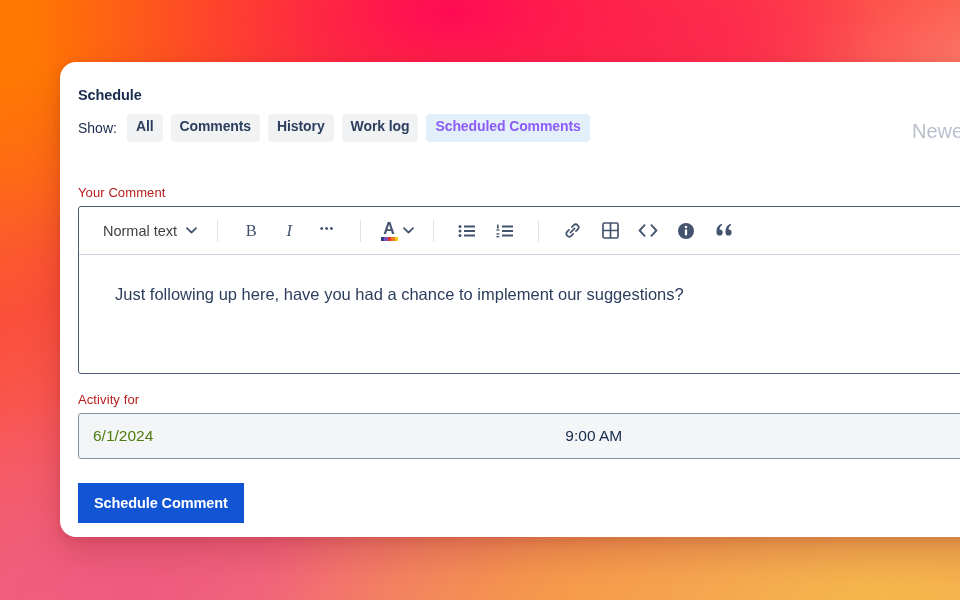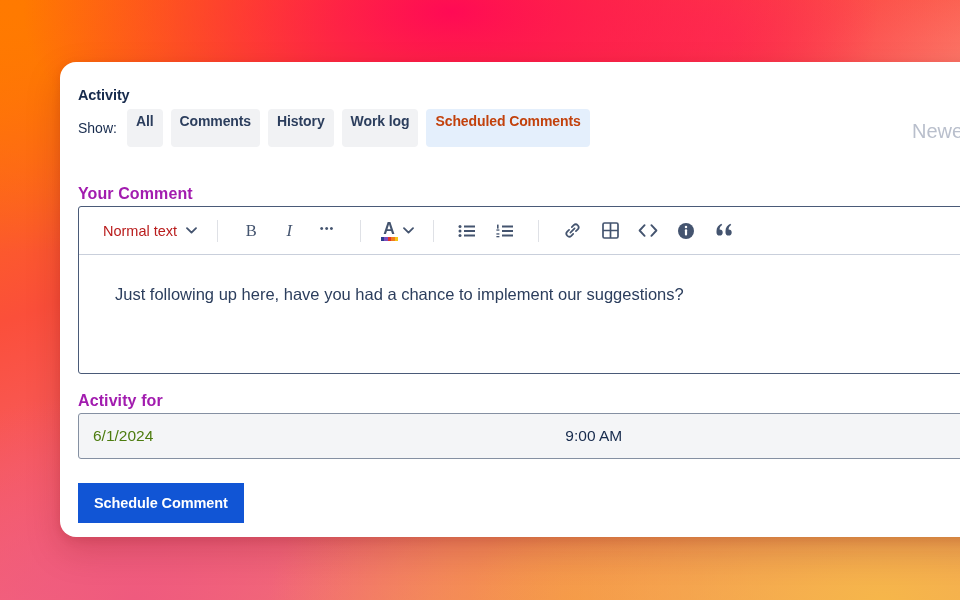--- a/index.html
+++ b/index.html
@@ -68,45 +68,45 @@
     font-size: 14px;
     color: #172b4d;
     margin-right: 2px;
   }
   .pill {
     font-size: 14px;
     font-weight: bold;
     color: #2c3e5d;
     background: #f1f2f4;
     border-radius: 4px;
-    padding: 5px 9px 18px;
+    padding: 5px 9px 8px;
     line-height: 15px;
     white-space: nowrap;
     letter-spacing: -0.1px;
   }
   .pill.active {
     background: #e4effc;
-    color: #c2410c;
+    color: #8b5cf6;
   }
   .sort-label {
     position: absolute;
     left: 852px;
     top: 58px;
     font-size: 20px;
     color: #b9bfcc;
     white-space: nowrap;
   }
 
   
   .field-label {
     position: absolute;
     left: 18px;
-    font-size: 16px;
-    font-weight: bold;
-    color: #a21caf;
+    font-size: 13px;
+    font-weight: normal;
+    color: #b91c1c;
     letter-spacing: 0.1px;
   }
   #label-comment  { top: 123px; }
   #label-schedule { top: 330px; }
 
   
   #editor {
     position: absolute;
     left: 18px;
     top: 144px;
@@ -123,21 +123,21 @@
     align-items: center;
     padding-left: 18px;
     gap: 0;
     border-bottom: 1px solid #c9cfdb;
   }
   .tb-text {
     display: flex;
     align-items: center;
     gap: 9px;
     font-size: 14.5px;
-    color: #b91c1c;
+    color: #404040;
     padding: 4px 6px;
     border-radius: 3px;
   }
   .sep {
     width: 1px;
     height: 22px;
     background: #dfe1e6;
     margin: 0 14px;
   }
   .tb-btn {
@@ -234,21 +234,21 @@
     letter-spacing: -0.1px;
   }
 </style>
 </head>
 <body>
 
 <div id="backdrop"></div>
 
 <div id="card">
 
-  <div class="activity-title">Activity</div>
+  <div class="activity-title">Schedule</div>
 
   <div class="show-row">
     <span class="show-label">Show:</span>
     <span class="pill">All</span>
     <span class="pill">Comments</span>
     <span class="pill">History</span>
     <span class="pill">Work log</span>
     <span class="pill active">Scheduled Comments</span>
   </div>
 

